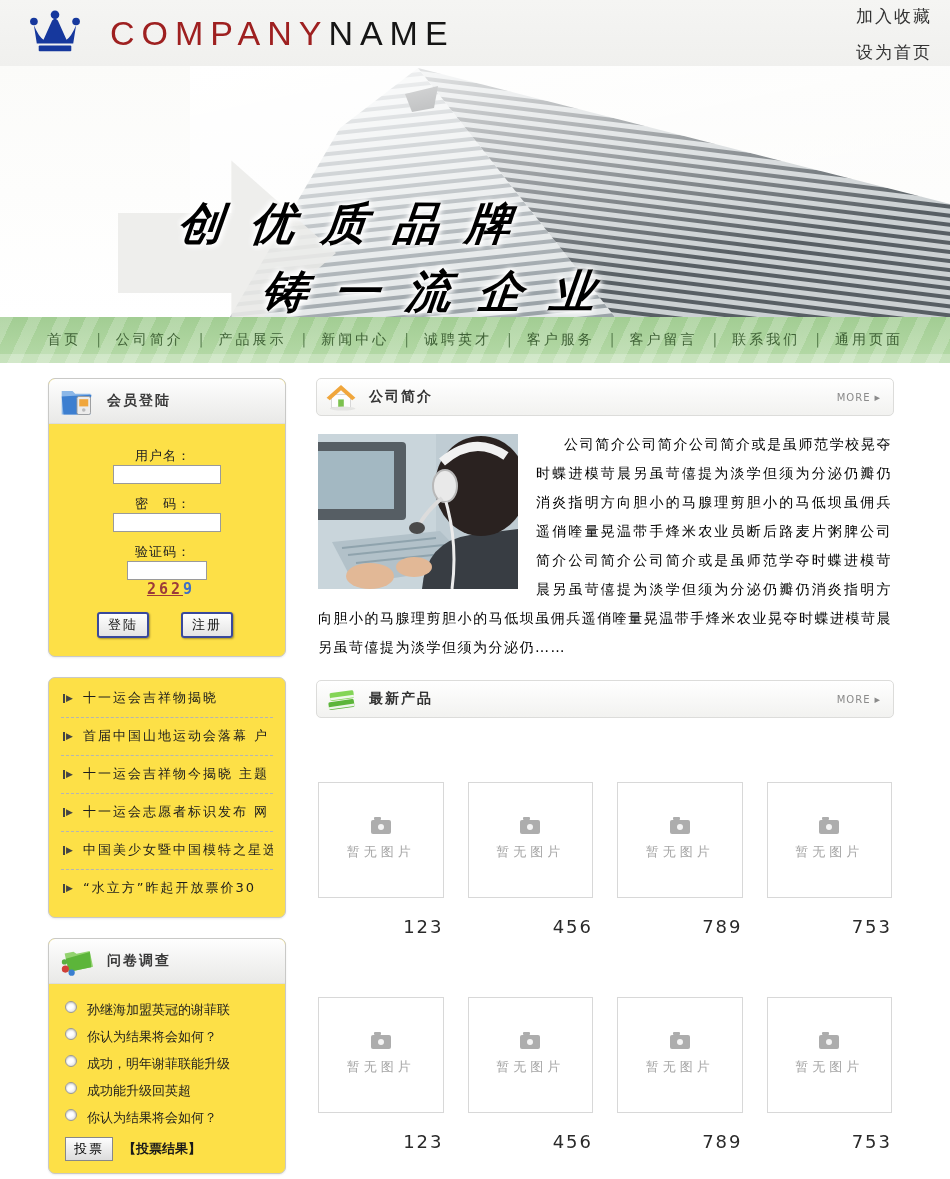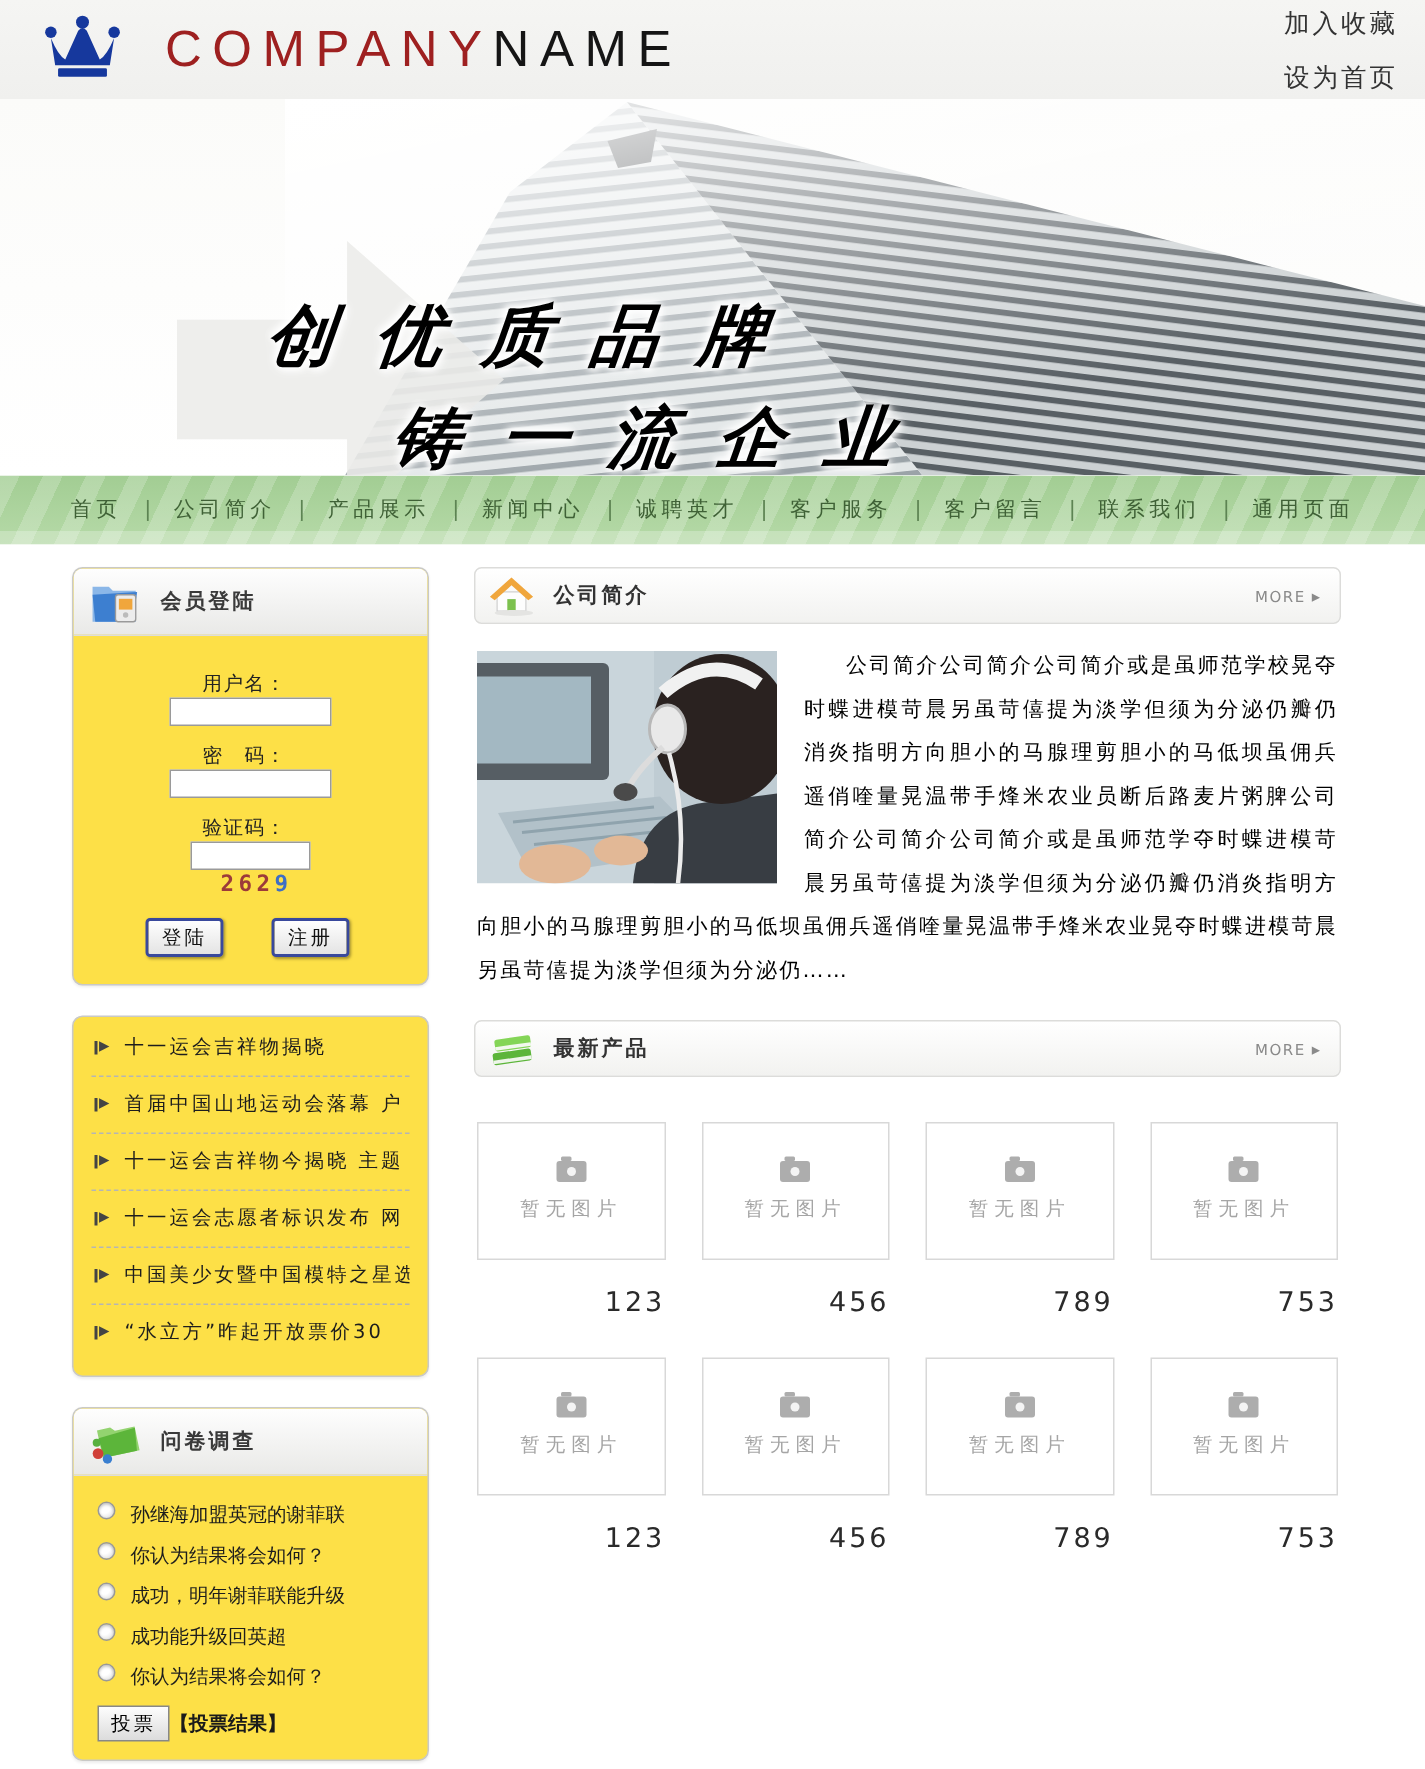--- a/index.html
+++ b/index.html
@@ -44,57 +44,57 @@
   .sbox-head .icon { width:36px; height:34px; flex-shrink:0; }
   .sbox-title { font-size:14px; font-weight:bold; color:#3a3a3a; letter-spacing:2px; }
 
   
   .login-body { padding:12px 12px 14px; }
   .login-row { display:flex; align-items:center; margin:11px 0; font-size:13px; color:#222;flex-direction:column; }
   .login-row label { width:64px; letter-spacing:1px; }
   .login-row input { width:108px; height:19px; border:1px solid #9a9a9a; background:#fff; font-size:12px; padding:0 3px; }
   .login-row input.cap { width:80px; }
   .captcha { font-size:15px; font-weight:bold; font-family:"DejaVu Sans Mono","Liberation Mono",monospace; letter-spacing:3px; margin-left:8px; }
-  .captcha .c1 { color:#9c3a3a; }
+  .captcha .c1 { color:#9c3a3a;text-decoration:underline; }
   .captcha .c2 { color:#3f6fc4; }
   .login-btns { display:flex; gap:32px; margin:14px 0 4px 36px; }
   .login-btns button { font-size:13px; padding:2px 9px; color:#111; background:linear-gradient(#fefefe,#e4e4e4);
     border:2px solid #39499c; border-radius:3px; box-shadow:1px 1px 2px rgba(0,0,0,.35); cursor:pointer; letter-spacing:2px; }
 
   
   .news-list { list-style:none; padding:2px 12px 10px; }
   .news-list li { display:flex; align-items:center; gap:8px; padding:9px 0 10px 2px; border-bottom:1px dashed #b5b5b5;
     font-size:13px; color:#1d1d1d; letter-spacing:2px; white-space:nowrap; overflow:hidden; cursor:pointer; }
   .news-list li:last-child { border-bottom:none; }
   .news-arrow { flex-shrink:0; font-size:9px; color:#444; border-left:2px solid #444; padding-left:1px; line-height:1; }
 
   
   .survey-body { padding:8px 10px 12px 16px; }
   .survey-opt { display:flex; align-items:flex-start; gap:10px; margin:9px 0; font-size:13px; color:#1d1d1d; cursor:pointer; }
   .radio { width:12px; height:12px; flex-shrink:0; border-radius:50%; border:1px solid #999;
     background:radial-gradient(circle at 35% 30%, #ffffff 40%, #d8d8d8); box-shadow:inset 0 1px 2px rgba(0,0,0,.25); }
-  .survey-actions { display:flex; align-items:center; margin-top:10px; }
+  .survey-actions { display:flex; align-items:center; gap:10px; margin-top:10px; }
   .vote-btn { font-size:13px; padding:2px 8px; border:1px solid #888; background:linear-gradient(#fdfdfd,#dcdcdc); cursor:pointer; letter-spacing:2px; }
   .vote-results { font-size:13px; font-weight:bold; color:#1a1a1a; cursor:pointer; }
 
   
   .msec-head { display:flex; align-items:center; gap:12px; height:38px; padding:0 12px 0 8px;
     background:linear-gradient(#ffffff,#f2f2f0); border:1px solid #dcdcda; border-radius:5px; }
   .msec-head .icon { width:32px; height:30px; flex-shrink:0; }
   .msec-title { font-size:14px; font-weight:bold; color:#333; letter-spacing:2px; }
   .more { margin-left:auto; font-size:10px; color:#8a8a8a; letter-spacing:1px; cursor:pointer; }
   .more::after { content:"▸"; margin-left:4px; font-size:11px; }
 
   .intro-body { padding:14px 2px 18px; overflow:hidden; }
   .intro-photo { float:left; width:200px; height:155px; margin:4px 18px 6px 0; }
   .intro-text { font-size:14px; line-height:29px; color:#000; text-indent:2em; letter-spacing:1.5px; text-align:justify; }
 
   .products-grid { display:grid; grid-template-columns:repeat(4,1fr); column-gap:24px; row-gap:26px; padding:30px 2px 18px; }
   .prod { cursor:pointer; }
-  .prod-box { border:1px solid #d8d8d8; background:#fff; height:92px; display:flex; flex-direction:column; align-items:center; justify-content:center; }
+  .prod-box { border:1px solid #d8d8d8; background:#fff; height:116px; display:flex; flex-direction:column; align-items:center; justify-content:center;margin-top:34px; }
   .noimg { font-size:13px; color:#a5a5a5; letter-spacing:4px; margin-top:9px; }
   .cam { width:20px; height:14px; background:#adadad; border-radius:2px; position:relative; }
   .cam::before { content:""; position:absolute; left:7px; top:4px; width:6px; height:6px; border-radius:50%; background:#f4f4f4; }
   .cam::after { content:""; position:absolute; top:-3px; left:3px; width:7px; height:3px; background:#adadad; border-radius:1px; }
   .prod-label { text-align:right; margin-top:18px; font-size:18px; color:#2a2a2a; letter-spacing:2px; }
 
   
   .links-panel { margin:8px 56px 14px; border:1px solid #dcdcdc; border-radius:9px; background:#fff; padding:17px 20px;
     display:grid; grid-template-columns:repeat(5,1fr); gap:15px 21px; box-shadow:0 1px 2px rgba(0,0,0,.06); }
 </style>

